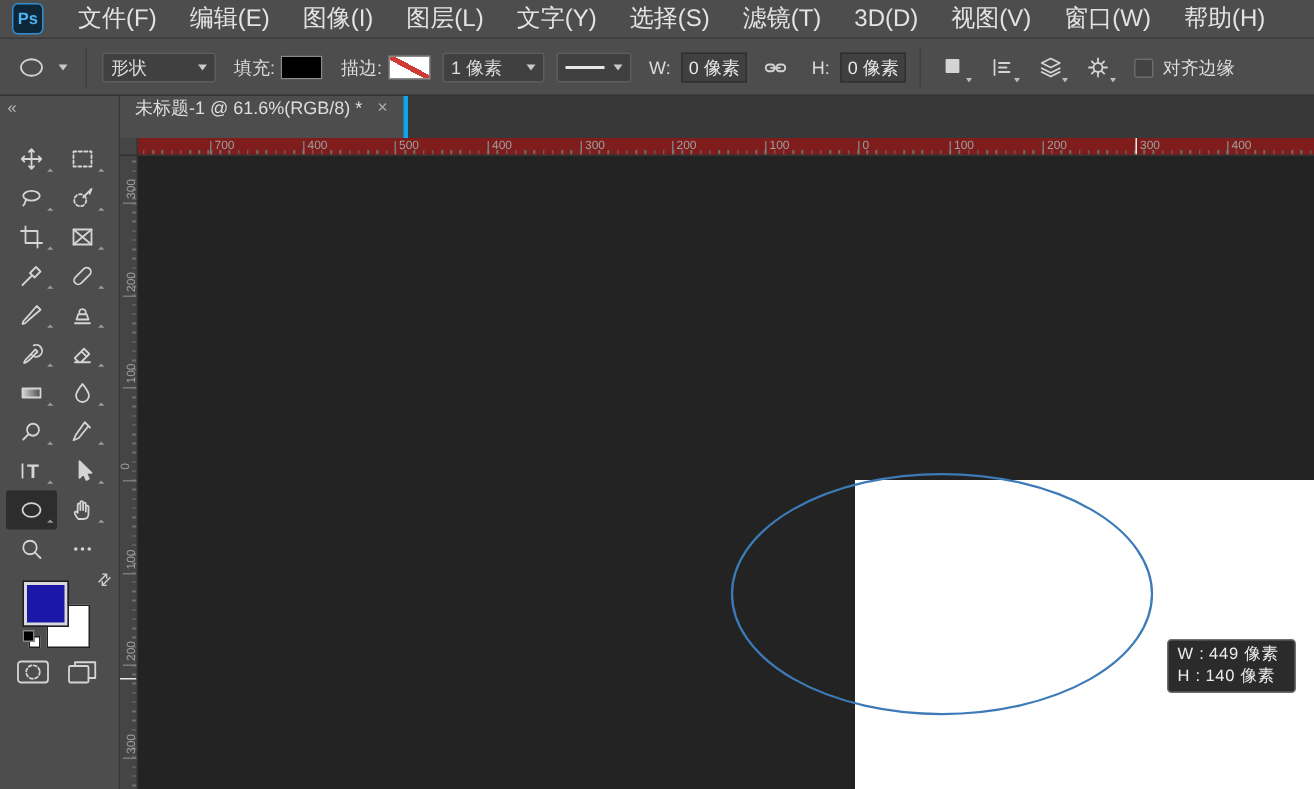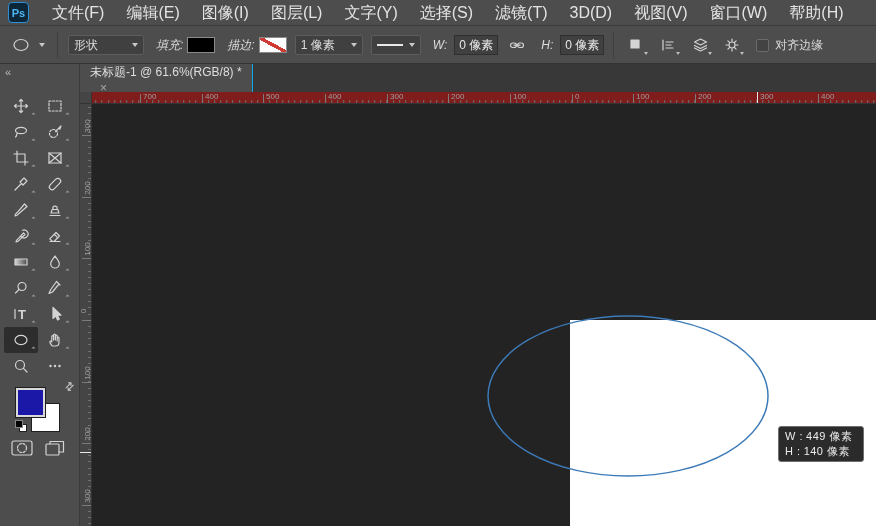--- a/index.html
+++ b/index.html
@@ -14,21 +14,21 @@
   
   .options-bar{position:absolute;left:0;top:27px;width:876px;height:37px;background:#4d4d4d;border-bottom:1px solid #333;display:flex;align-items:center;font-size:12px;color:#dcdcdc;}
   .opt-sep{width:1px;height:26px;background:#3e3e3e;margin:0 6px;flex:0 0 auto;}
   .caret{width:0;height:0;border-left:3.5px solid transparent;border-right:3.5px solid transparent;border-top:4px solid #c9c9c9;margin-left:5px;flex:0 0 auto;}
   .tool-preset{display:flex;align-items:center;padding:0 6px 0 12px;height:26px;}
   .dropdown{display:flex;align-items:center;justify-content:space-between;background:#404040;border:1px solid #5c5c5c;border-radius:2px;height:20px;padding:0 5px;margin:0 4px;}
   .dd-mode{width:76px;}
   .dd-size{width:68px;}
   .dd-style{width:50px;}
   .stroke-line{width:26px;height:2px;background:#e8e8e8;}
-  .opt-label{margin:0 4px 0 8px;font-style:italic;}
+  .opt-label{margin:0 4px 0 8px;}
   .swatch{width:28px;height:16px;border:1px solid #8a8a8a;margin-right:4px;}
   .swatch-fill{background:#000;}
   .swatch-stroke{background:linear-gradient(to top right,#fff 43%,#d03a34 43%,#d03a34 57%,#fff 57%);}
   .wh-input{width:44px;height:20px;background:#404040;border:1px solid #2f2f2f;color:#e8e8e8;font-size:12px;padding:0 4px;margin:0 3px;}
   .icon-btn{width:26px;height:24px;display:flex;align-items:center;justify-content:center;margin:0 3px;border-radius:2px;position:relative;}
   .icon-btn .mini-caret{position:absolute;right:1px;bottom:2px;width:0;height:0;border-left:2.5px solid transparent;border-right:2.5px solid transparent;border-top:3px solid #bdbdbd;}
   .checkbox{width:13px;height:13px;background:#434343;border:1px solid #6b6b6b;border-radius:2px;margin:0 6px 0 8px;}
   .align-edges-label{color:#dcdcdc;}
 
   
@@ -46,21 +46,21 @@
   .swap-icon{position:absolute;right:-2px;top:-4px;color:#d0d0d0;font-size:11px;transform:rotate(-45deg);}
   .bg-swatch{position:absolute;left:15px;top:19px;width:29px;height:29px;border:1px solid #1f1f1f;}
   .fg-swatch{position:absolute;left:0px;top:4px;width:29px;height:29px;border:2px solid #d9d9d9;outline:1px solid #1f1f1f;}
   .mini-default{position:absolute;left:-1px;top:36px;width:12px;height:12px;}
   .mini-default .w{position:absolute;right:0;bottom:0;width:8px;height:8px;background:#fff;border:1px solid #222;}
   .mini-default .b{position:absolute;left:0;top:0;width:8px;height:8px;background:#000;border:1px solid #888;}
   .mode-icons{position:absolute;left:10px;top:374px;width:64px;height:20px;}
 
   
   .tab-bar{position:absolute;left:80px;top:64px;width:796px;height:28px;background:#383838;display:flex;align-items:flex-start;}
-  .doc-tab{height:28px;background:#4d4d4d;border-right:1px solid #0ea5e9;display:flex;padding:0 10px;color:#dedede;font-size:12px;flex-direction:column;}
+  .doc-tab{height:28px;background:#4d4d4d;border-right:3px solid #0ea5e9;display:flex;padding:0 10px;color:#dedede;font-size:12px;}
   .doc-tab .close{margin-left:10px;color:#a8a8a8;font-size:12px;}
 
   
   .ruler-corner{position:absolute;left:80px;top:92px;width:12px;height:12px;background:#454545;border-right:1px solid #333;border-bottom:1px solid #333;}
   .h-ruler{position:absolute;left:92px;top:92px;width:784px;height:12px;background:#7f1d1d;border-bottom:1px solid #333;overflow:hidden;}
   .h-ruler::before{content:"";position:absolute;left:0;right:0;bottom:0;height:3px;background:repeating-linear-gradient(to right,#6e6e6e 0 1px,transparent 1px 6.16px);background-position:48.2px 0;}
   .hlabel{position:absolute;top:0px;font-size:8px;color:#9f9f9f;line-height:9px;}
   .htick{position:absolute;top:2px;bottom:0;width:1px;background:#7a7a7a;}
   .v-ruler{position:absolute;left:80px;top:104px;width:12px;height:422px;background:#454545;border-right:1px solid #333;overflow:hidden;}
   .v-ruler::before{content:"";position:absolute;top:0;bottom:0;right:0;width:3px;background:repeating-linear-gradient(to bottom,#6e6e6e 0 1px,transparent 1px 6.16px);background-position:0 31px;}

